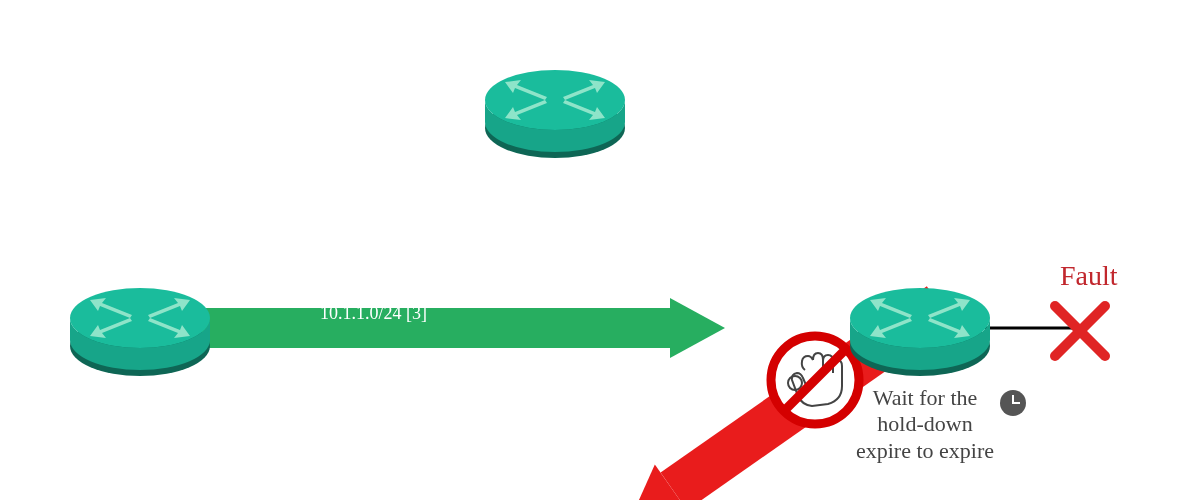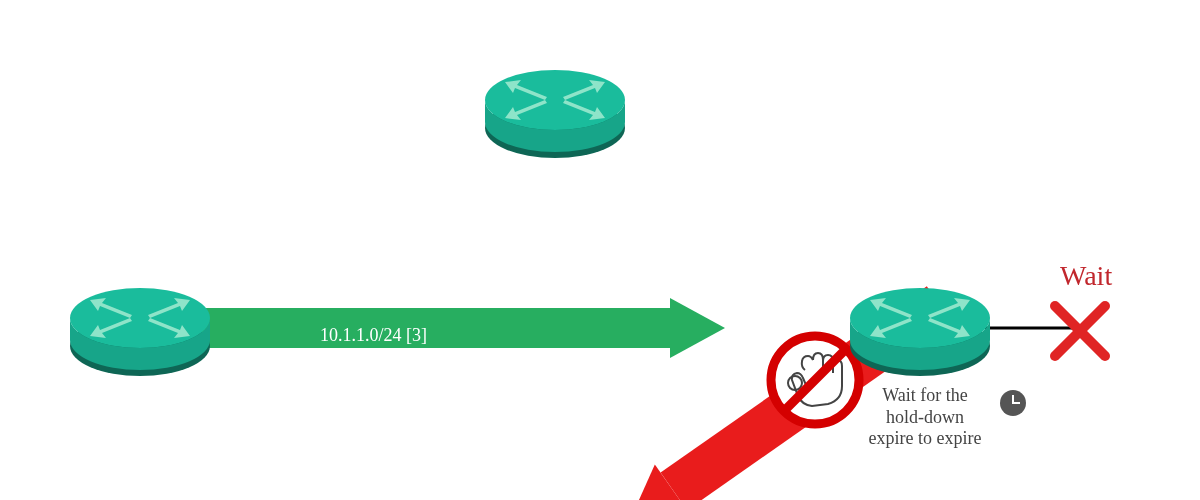--- a/index.html
+++ b/index.html
@@ -1,18 +1,18 @@
 <!DOCTYPE html>
 <html><head>
 <meta charset="utf-8">
 <style>
   html,body{margin:0;padding:0;width:1200px;height:500px;background:#fff;font-family:Georgia,serif;overflow:hidden}
   .stage{position:relative;width:1200px;height:500px}
   .lbl{position:absolute;color:#fff;font-size:18px}
-  .note{position:absolute;text-align:center;color:#444;font-size:18px;line-height:1.2}
+  .note{position:absolute;text-align:center;color:#444;font-size:22px;line-height:1.2}
   .fault{position:absolute;color:#c1272d;font-size:28px}
   .clock{position:absolute;width:26px;height:26px;border-radius:50%;background:#555}
   .clock::before{content:"";position:absolute;left:12px;top:5px;width:2px;height:9px;background:#fff}
   .clock::after{content:"";position:absolute;left:12px;top:12px;width:8px;height:2px;background:#fff}
 </style>
 </head>
 <body>
 
 <div class="stage">
 
@@ -59,23 +59,23 @@
         <polygon points="-8,3 -38,15 -34,20 -50,18 -42,7 -40,12 -10,0"></polygon>
         <polygon points="8,3 38,15 34,20 50,18 42,7 40,12 10,0"></polygon>
       </g>
     </g>
   </defs>
   <use href="#router" x="140" y="318"></use>
   <use href="#router" x="555" y="100"></use>
   <use href="#router" x="920" y="318"></use>
 </svg>
 
-<div class="lbl" style="left:320px;top:325px">10.1.1.0/24  [3]</div>
+<div class="lbl" style="left:320px;top:303px">10.1.1.0/24  [3]</div>
 <div class="lbl" style="left:690px;top:192px;transform:rotate(-35deg)">10.1.1.0/24  [16]</div>
-<div class="fault" style="left:1060px;top:260px">Wait</div>
+<div class="fault" style="left:1060px;top:260px">Fault</div>
 
 <div class="note" style="left:855px;top:385px;width:140px">
   <span>Wait for the</span><br>
   <span>hold-down</span><br>
   <span>expire to expire</span>
 </div>
 
 <div class="clock" style="left:1000px;top:390px"></div>
 
 </div>

